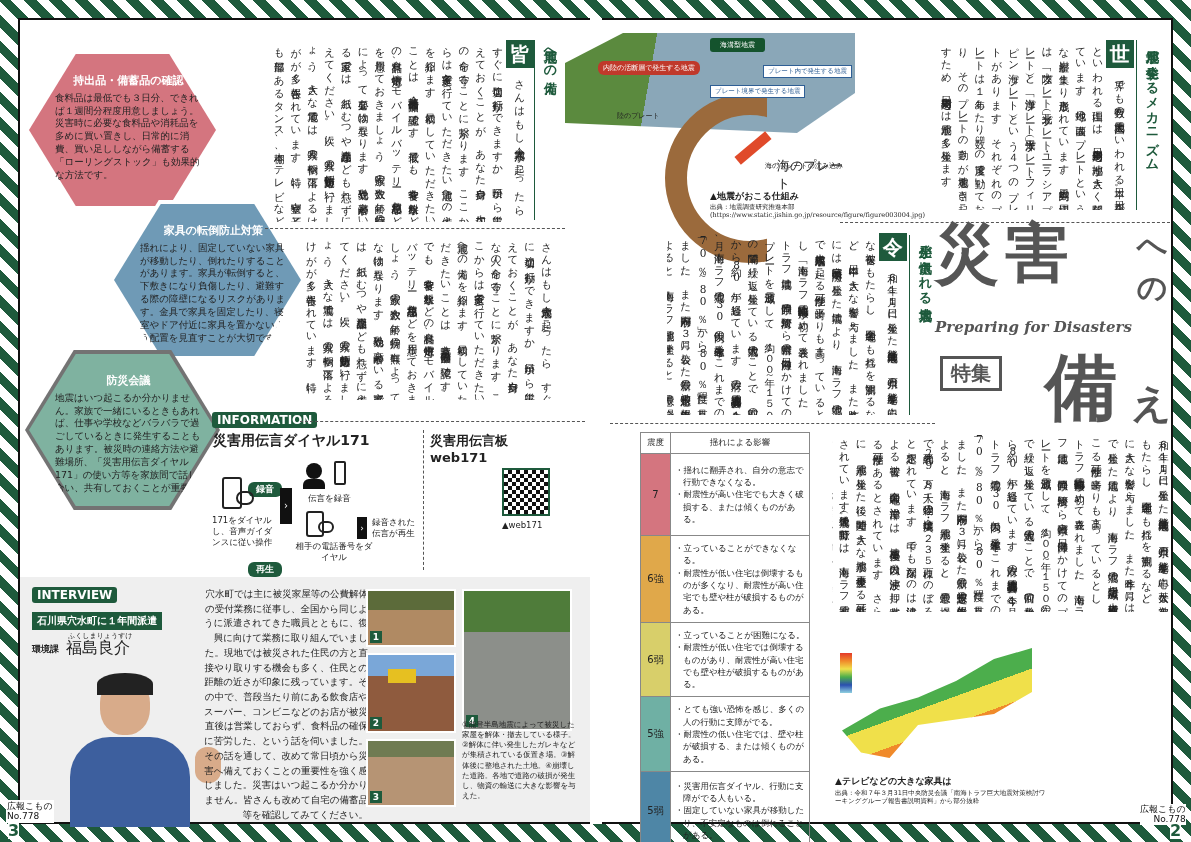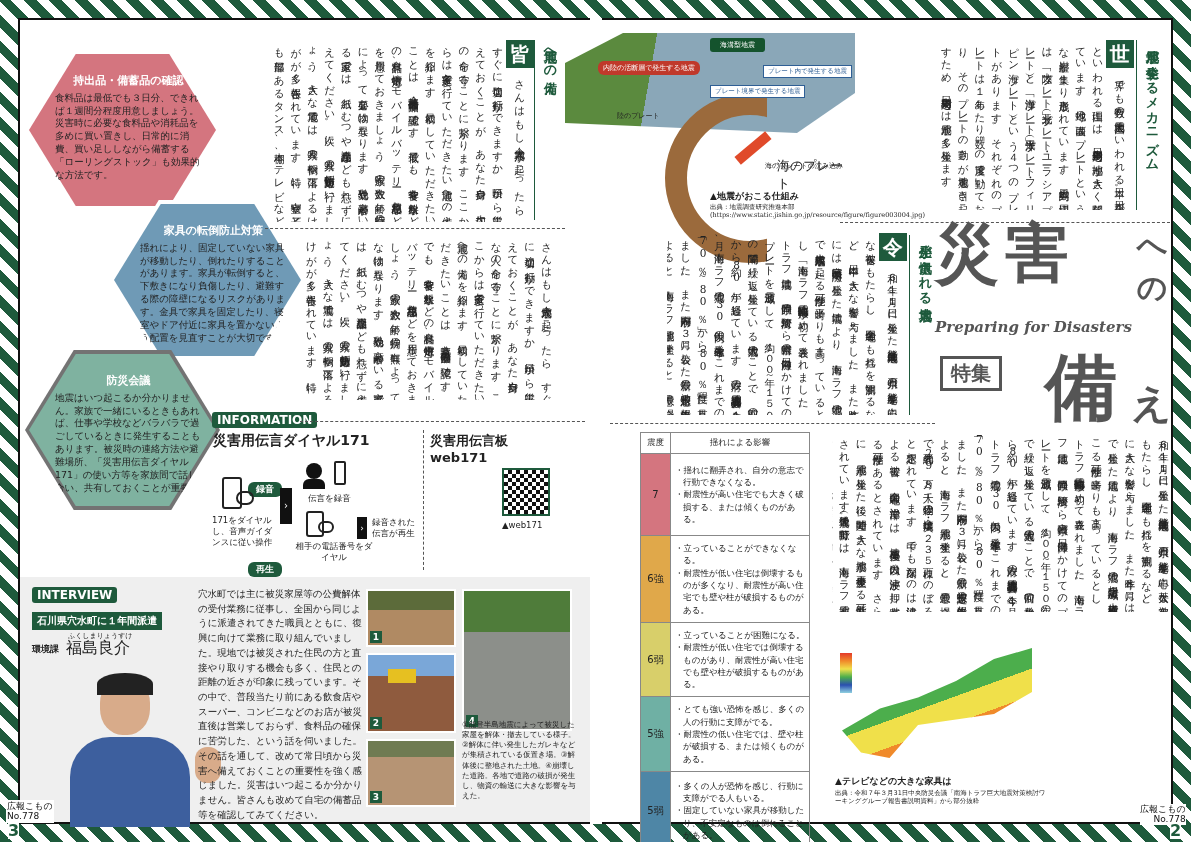--- a/index.html
+++ b/index.html
@@ -130,21 +130,21 @@
   <div style="position:absolute;left:48px;top:54px;font-size:7px;">ふくしまりょうすけ</div>
   <div style="position:absolute;left:12px;top:66px;font-size:9px;font-weight:bold;">環境課</div>
   <div style="position:absolute;left:46px;top:61px;font-size:16px;">福島良介</div>
 
   <div style="position:absolute;left:55px;top:100px;width:150px;height:145px;">
     <div style="position:absolute;left:25px;top:0;width:50px;height:58px;border-radius:45%;background:#d8ab8a;"></div>
     <div style="position:absolute;left:22px;top:-4px;width:56px;height:22px;border-radius:50% 50% 0 0;background:#222;"></div>
     <div style="position:absolute;left:-5px;top:60px;width:120px;height:90px;border-radius:40px 40px 0 0;background:#3d5f9e;"></div>
     <div style="position:absolute;left:120px;top:70px;width:26px;height:36px;border-radius:12px;background:#d8ab8a;"></div>
   </div>
-  <div style="position:absolute;left:178px;top:10px;width:170px;font-size:9.5px;line-height:1.55;">穴水町では主に被災家屋等の公費解体の受付業務に従事し、全国から同じように派遣されてきた職員とともに、復興に向けて業務に取り組んでいました。現地では被災された住民の方と直接やり取りする機会も多く、住民との距離の近さが印象に残っています。その中で、普段当たり前にある飲食店やスーパー、コンビニなどのお店が被災直後は営業しておらず、食料品の確保に苦労した、という話を伺いました。その話を通して、改めて常日頃から災害へ備えておくことの重要性を強く感じました。災害はいつ起こるか分かりません。皆さんも改めて自宅の備蓄品等を確認してみてください。</div>
+  <div style="position:absolute;left:178px;top:10px;width:170px;font-size:9.5px;line-height:1.55;text-align:right;">穴水町では主に被災家屋等の公費解体の受付業務に従事し、全国から同じように派遣されてきた職員とともに、復興に向けて業務に取り組んでいました。現地では被災された住民の方と直接やり取りする機会も多く、住民との距離の近さが印象に残っています。その中で、普段当たり前にある飲食店やスーパー、コンビニなどのお店が被災直後は営業しておらず、食料品の確保に苦労した、という話を伺いました。その話を通して、改めて常日頃から災害へ備えておくことの重要性を強く感じました。災害はいつ起こるか分かりません。皆さんも改めて自宅の備蓄品等を確認してみてください。</div>
 
   <div class="photo" style="left:346px;top:12px;width:90px;height:58px;background:linear-gradient(#5c6b3a 0 35%, #b08a63 35% 100%);">
     <div class="num-badge">1</div>
   </div>
   <div class="photo" style="left:346px;top:76px;width:90px;height:80px;background:linear-gradient(#7aa7d8 0 28%, #8f5b3e 28% 100%);">
     <div style="position:absolute;left:20px;top:14px;width:28px;height:14px;background:#e6c021;"></div>
     <div class="num-badge">2</div>
   </div>
   <div class="photo" style="left:346px;top:162px;width:90px;height:68px;background:linear-gradient(#6f7b52 0 25%, #b69474 25% 100%);">
     <div class="num-badge">3</div>
@@ -233,21 +233,21 @@
     <tr style="height:72px;">
       <td class="lvl" style="background:#6fb0a4;">5強</td>
       <td class="eff">
           <div>・とても強い恐怖を感じ、多くの人の行動に支障がでる。</div>
           <div>・耐震性の低い住宅では、壁や柱が破損する、または傾くものがある。</div>
         </td>
     </tr>
     <tr style="height:78px;">
       <td class="lvl" style="background:#4e86a6;">5弱</td>
       <td class="eff">
-          <div>・多くの人が恐怖を感じ、行動に支障がでる人もいる。</div>
+          <div>・災害用伝言ダイヤル、行動に支障がでる人もいる。</div>
           <div>・固定していない家具が移動したり、不安定なものは倒れることがある。</div>
         </td>
     </tr>
   </tbody>
 </table>
 
 <div style="position:absolute;left:832px;top:432px;width:340px;height:185px;">
   <div class="vt vt-body" style="height:180px;width:340px;overflow:hidden;">
     <span>和６年１月１日に発生した能登半島地震は、石川県の能登半島を中心に甚大な被害をもたらし、全国各地でも揺れを観測するなど、日本中に大きな影響を与えました。また昨年８月には宮崎県日向灘で発生した地震により、南海トラフ地震の想定震源域で大規模地震が起こる可能性が平時よりも高まっているとし、「南海トラフ地震臨時情報」が初めて発表されました。南海トラフ地震は、静岡県の駿河湾から宮崎県の日向灘沖にかけてのプレートを震源域として、約１００年～１５０年の間隔で繰り返し発生している大地震のことで、前回の発生から約80年が経過しています。政府の地震調査委員会は今年１月、南海トラフ地震の30年以内の発生確率をこれまでの「70％～80％」から「80％程度」に見直しました。また内閣府が３月に公表した最新の被害想定の報告書によると、南海トラフ地震が発生すると、最悪の場合、全国で死者約29万８千人、建物の全壊・焼失は２３５万棟にのぼると想定されています。中でも深刻なのは津波による被害で、全国各地の沿岸部では、地震発生後５分以内に津波が押し寄せる可能性があるとされています。さらに、地震が発生した後に時間差で大きな地震が再度発生する可能性も指摘されています（後発地震）。菰野町では、南海トラフ地震が発生すると、大部分が震度５強～６弱の揺れに襲われると予測されています。一方で、個人でも取り組める対策により被害を大幅に軽減することが見込まれるため、日頃からの備えが重要です。</span>
   </div>

